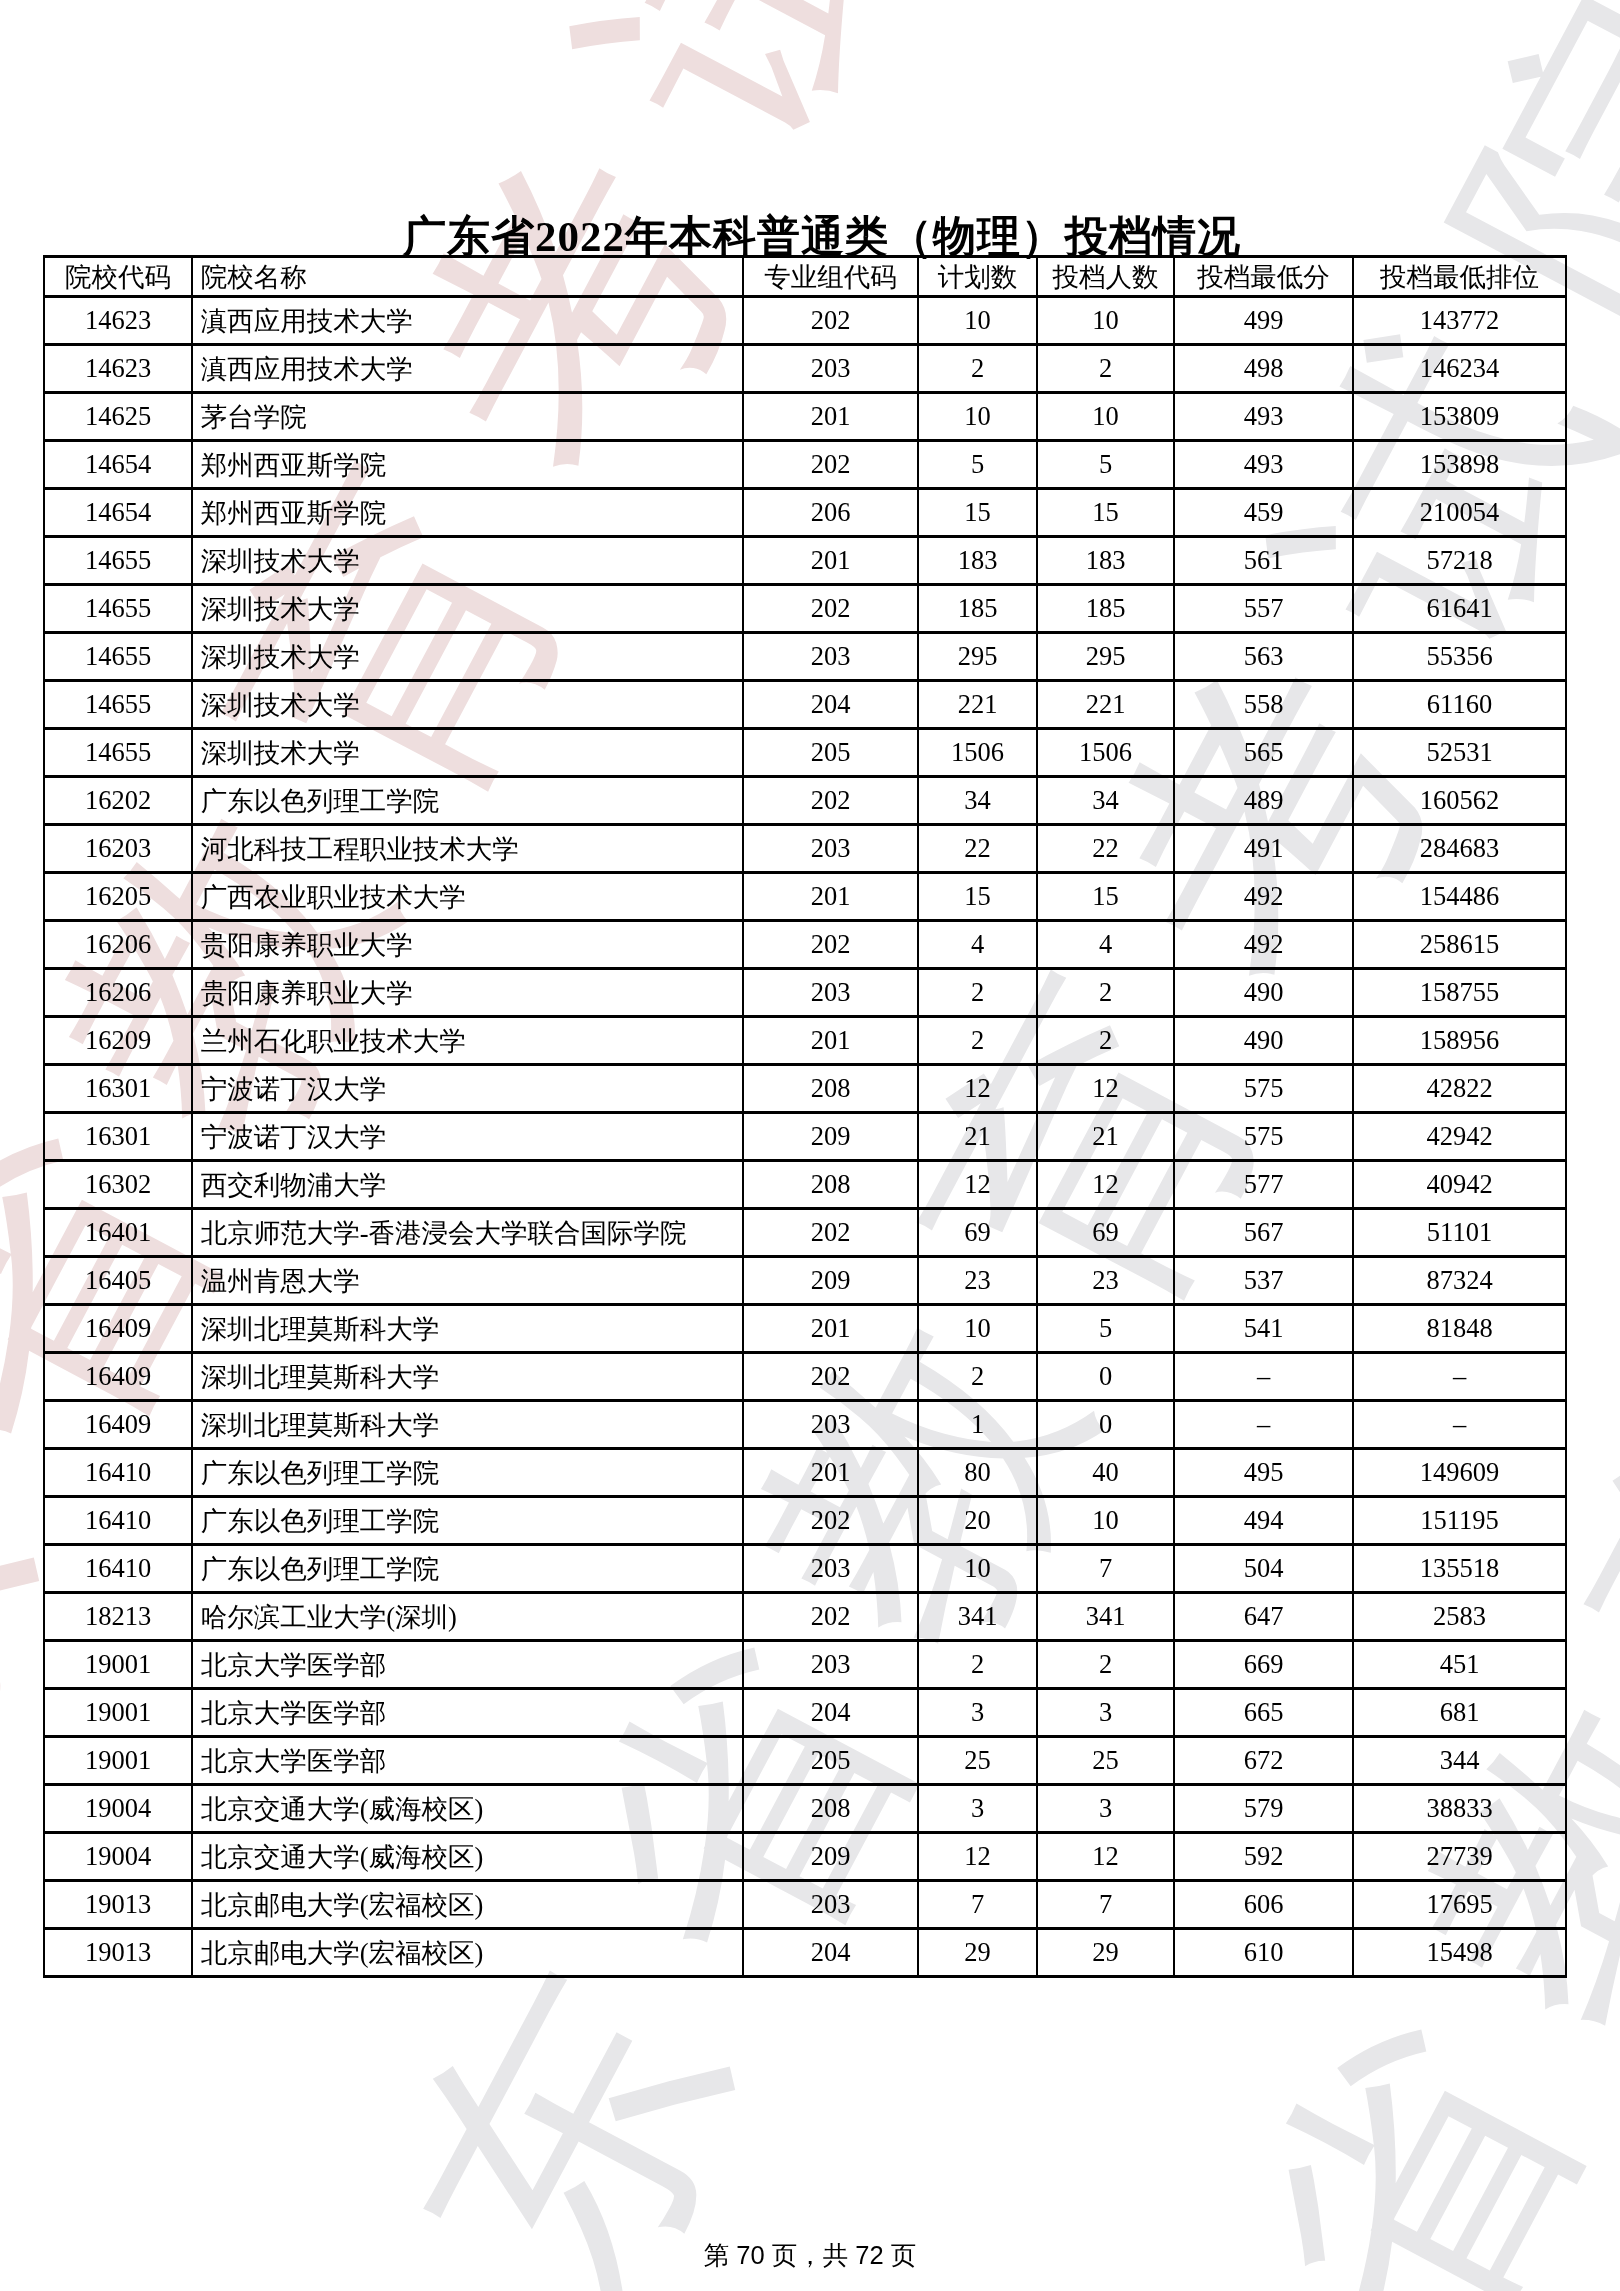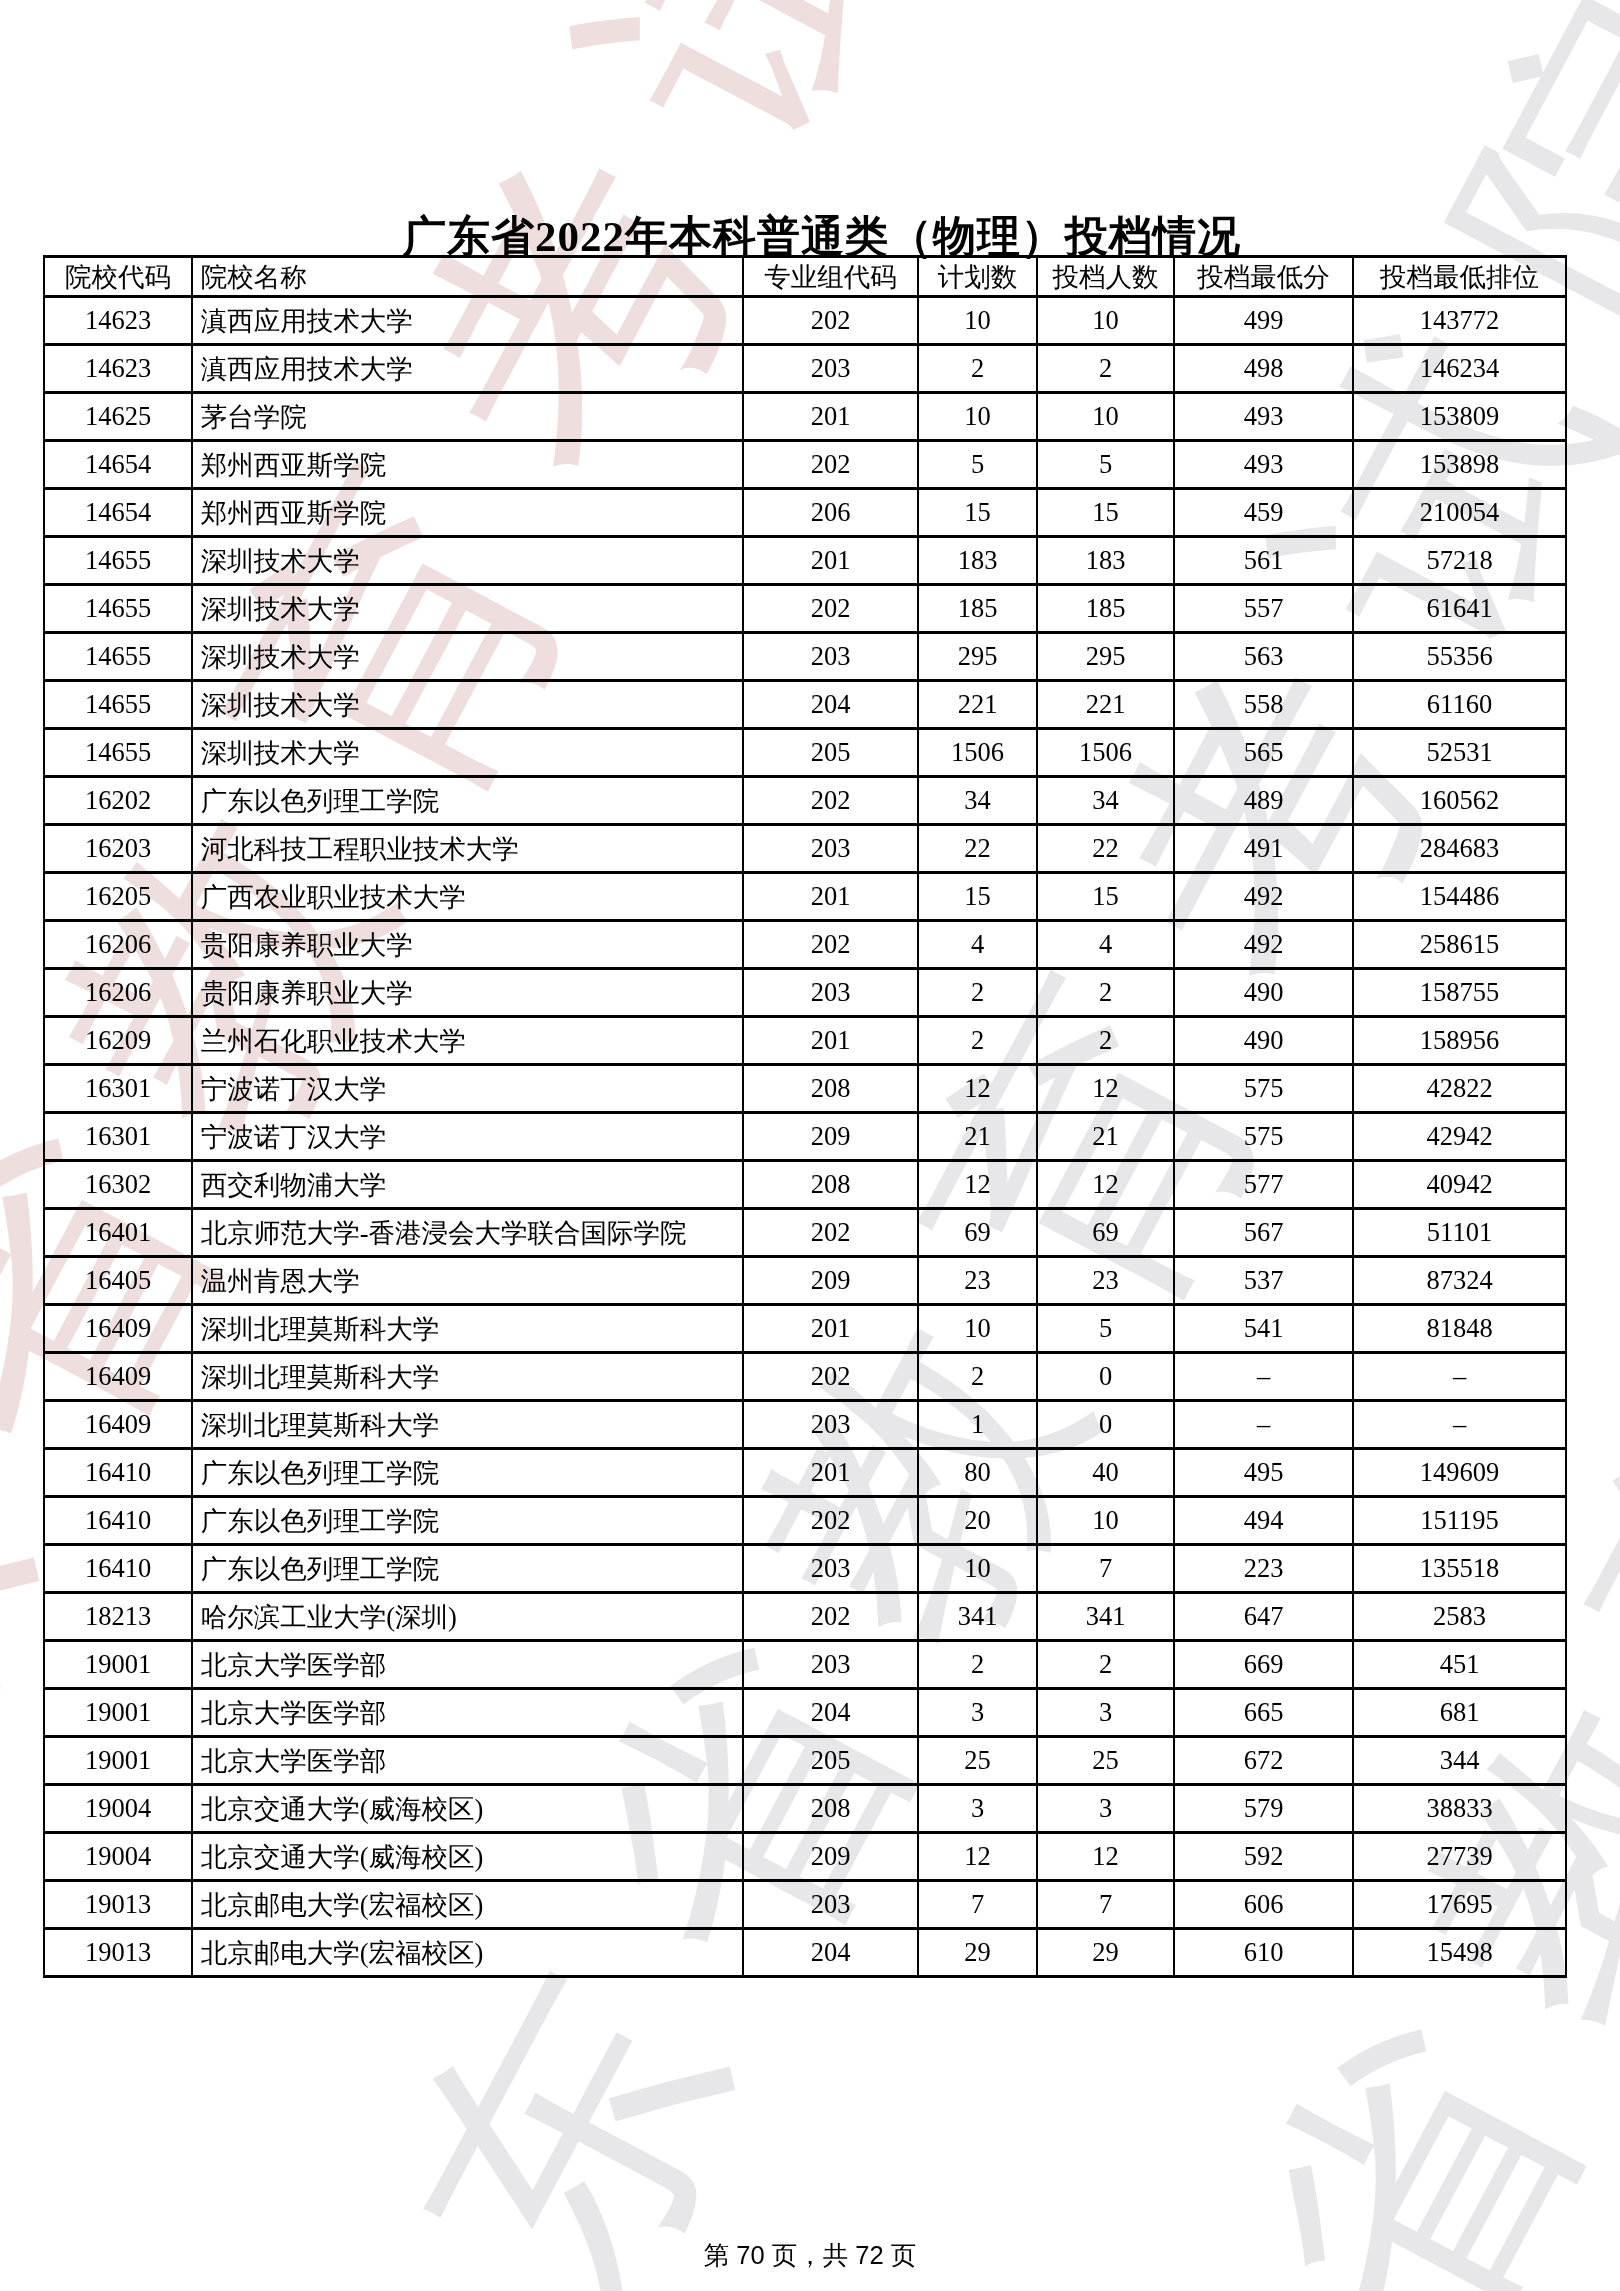--- a/index.html
+++ b/index.html
@@ -352,21 +352,21 @@
           <td>10</td>
           <td>494</td>
           <td>151195</td>
         </tr>
         <tr>
           <td>16410</td>
           <td class="name">广东以色列理工学院</td>
           <td>203</td>
           <td>10</td>
           <td>7</td>
-          <td>223</td>
+          <td>504</td>
           <td>135518</td>
         </tr>
         <tr>
           <td>18213</td>
           <td class="name">哈尔滨工业大学(深圳)</td>
           <td>202</td>
           <td>341</td>
           <td>341</td>
           <td>647</td>
           <td>2583</td>

